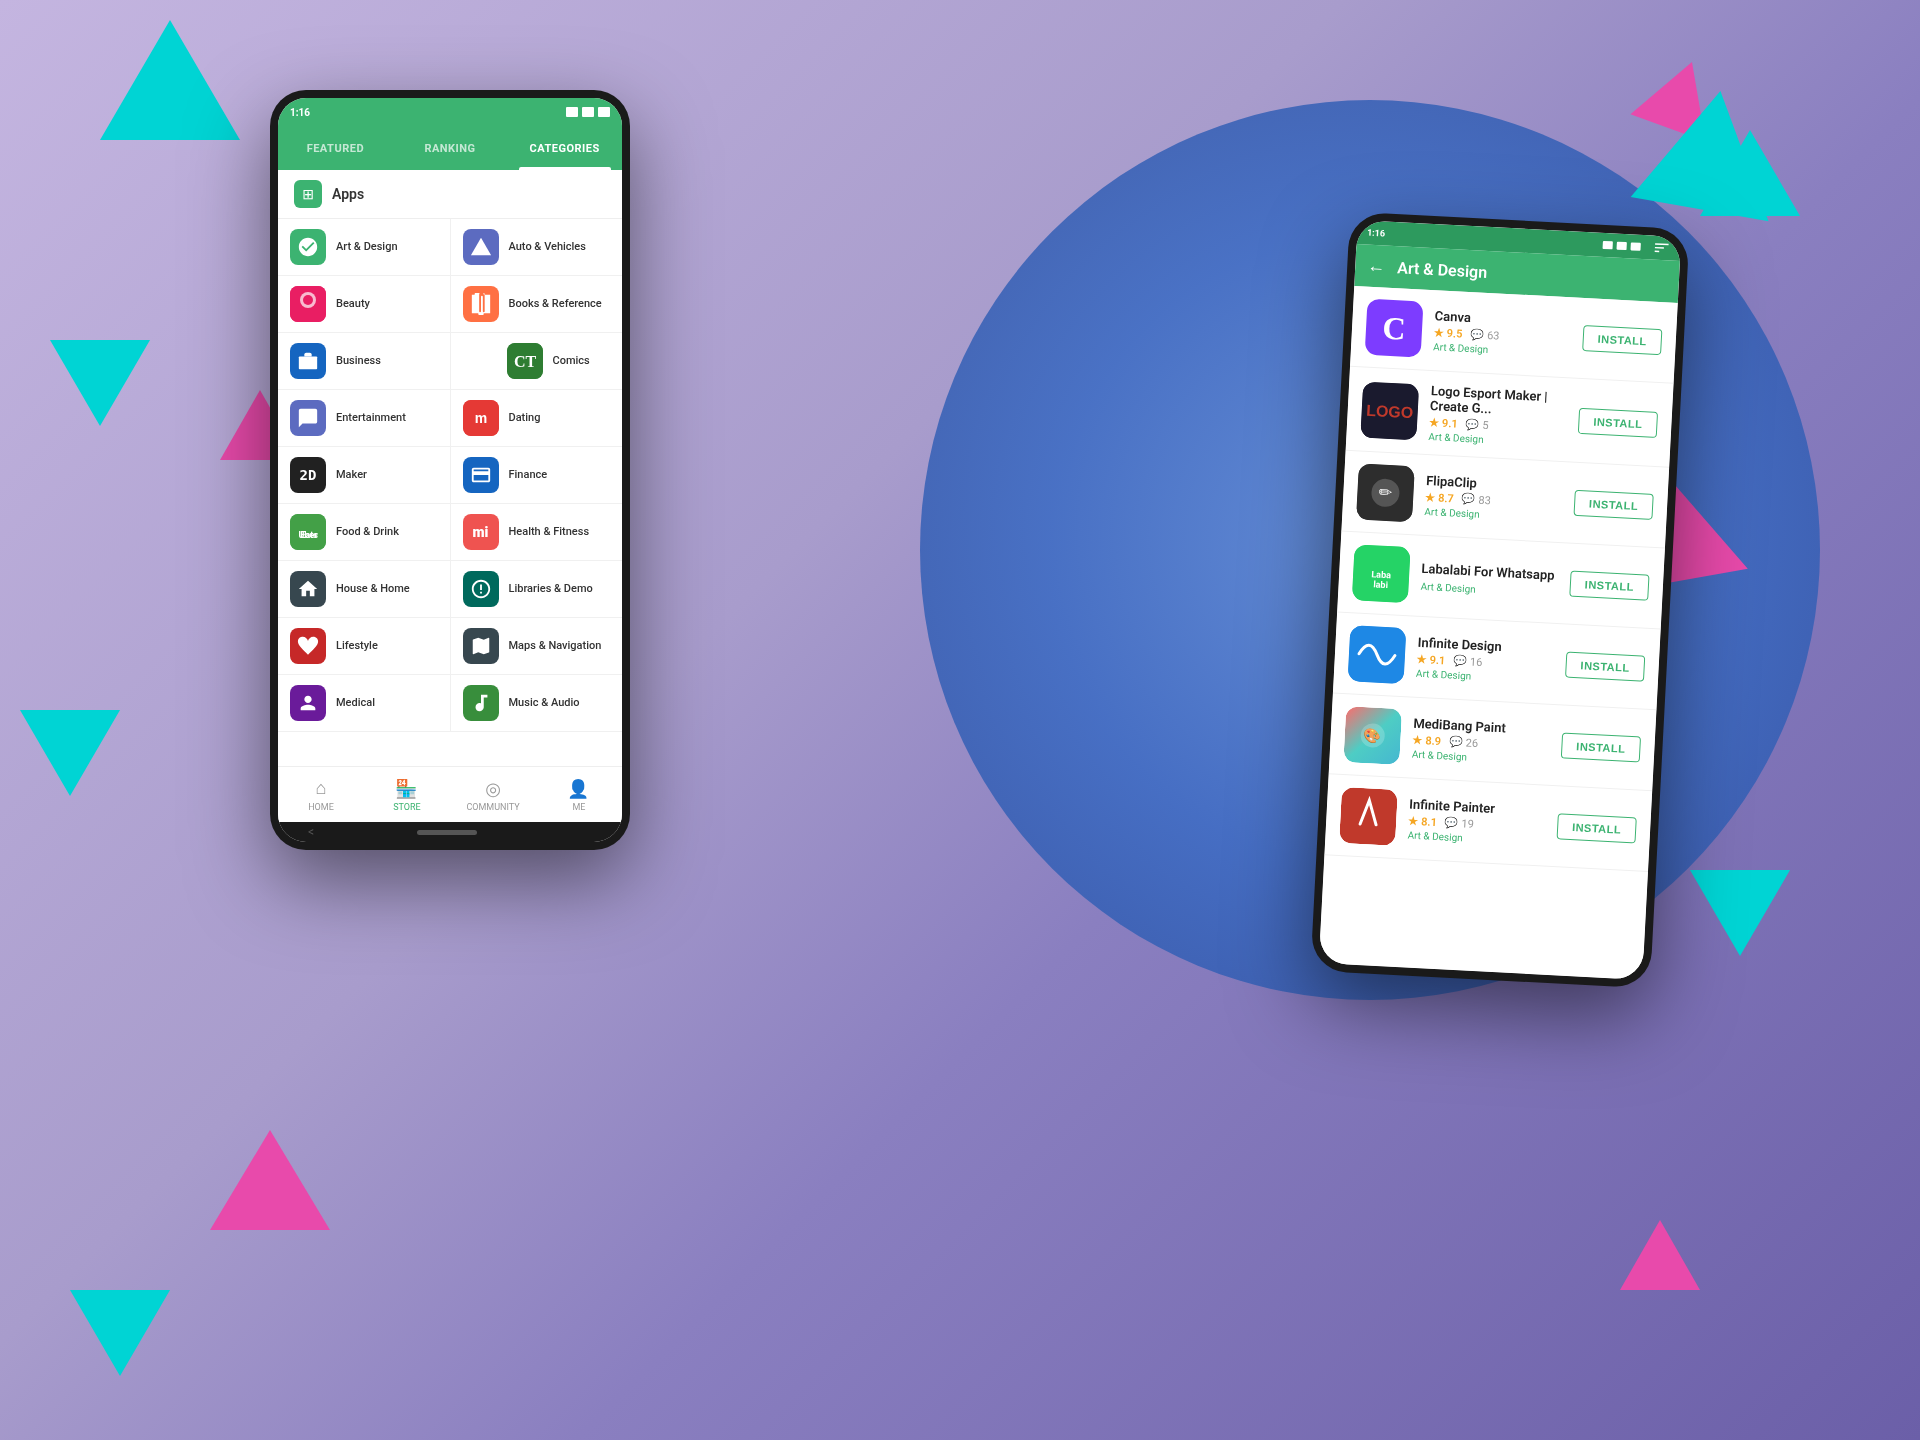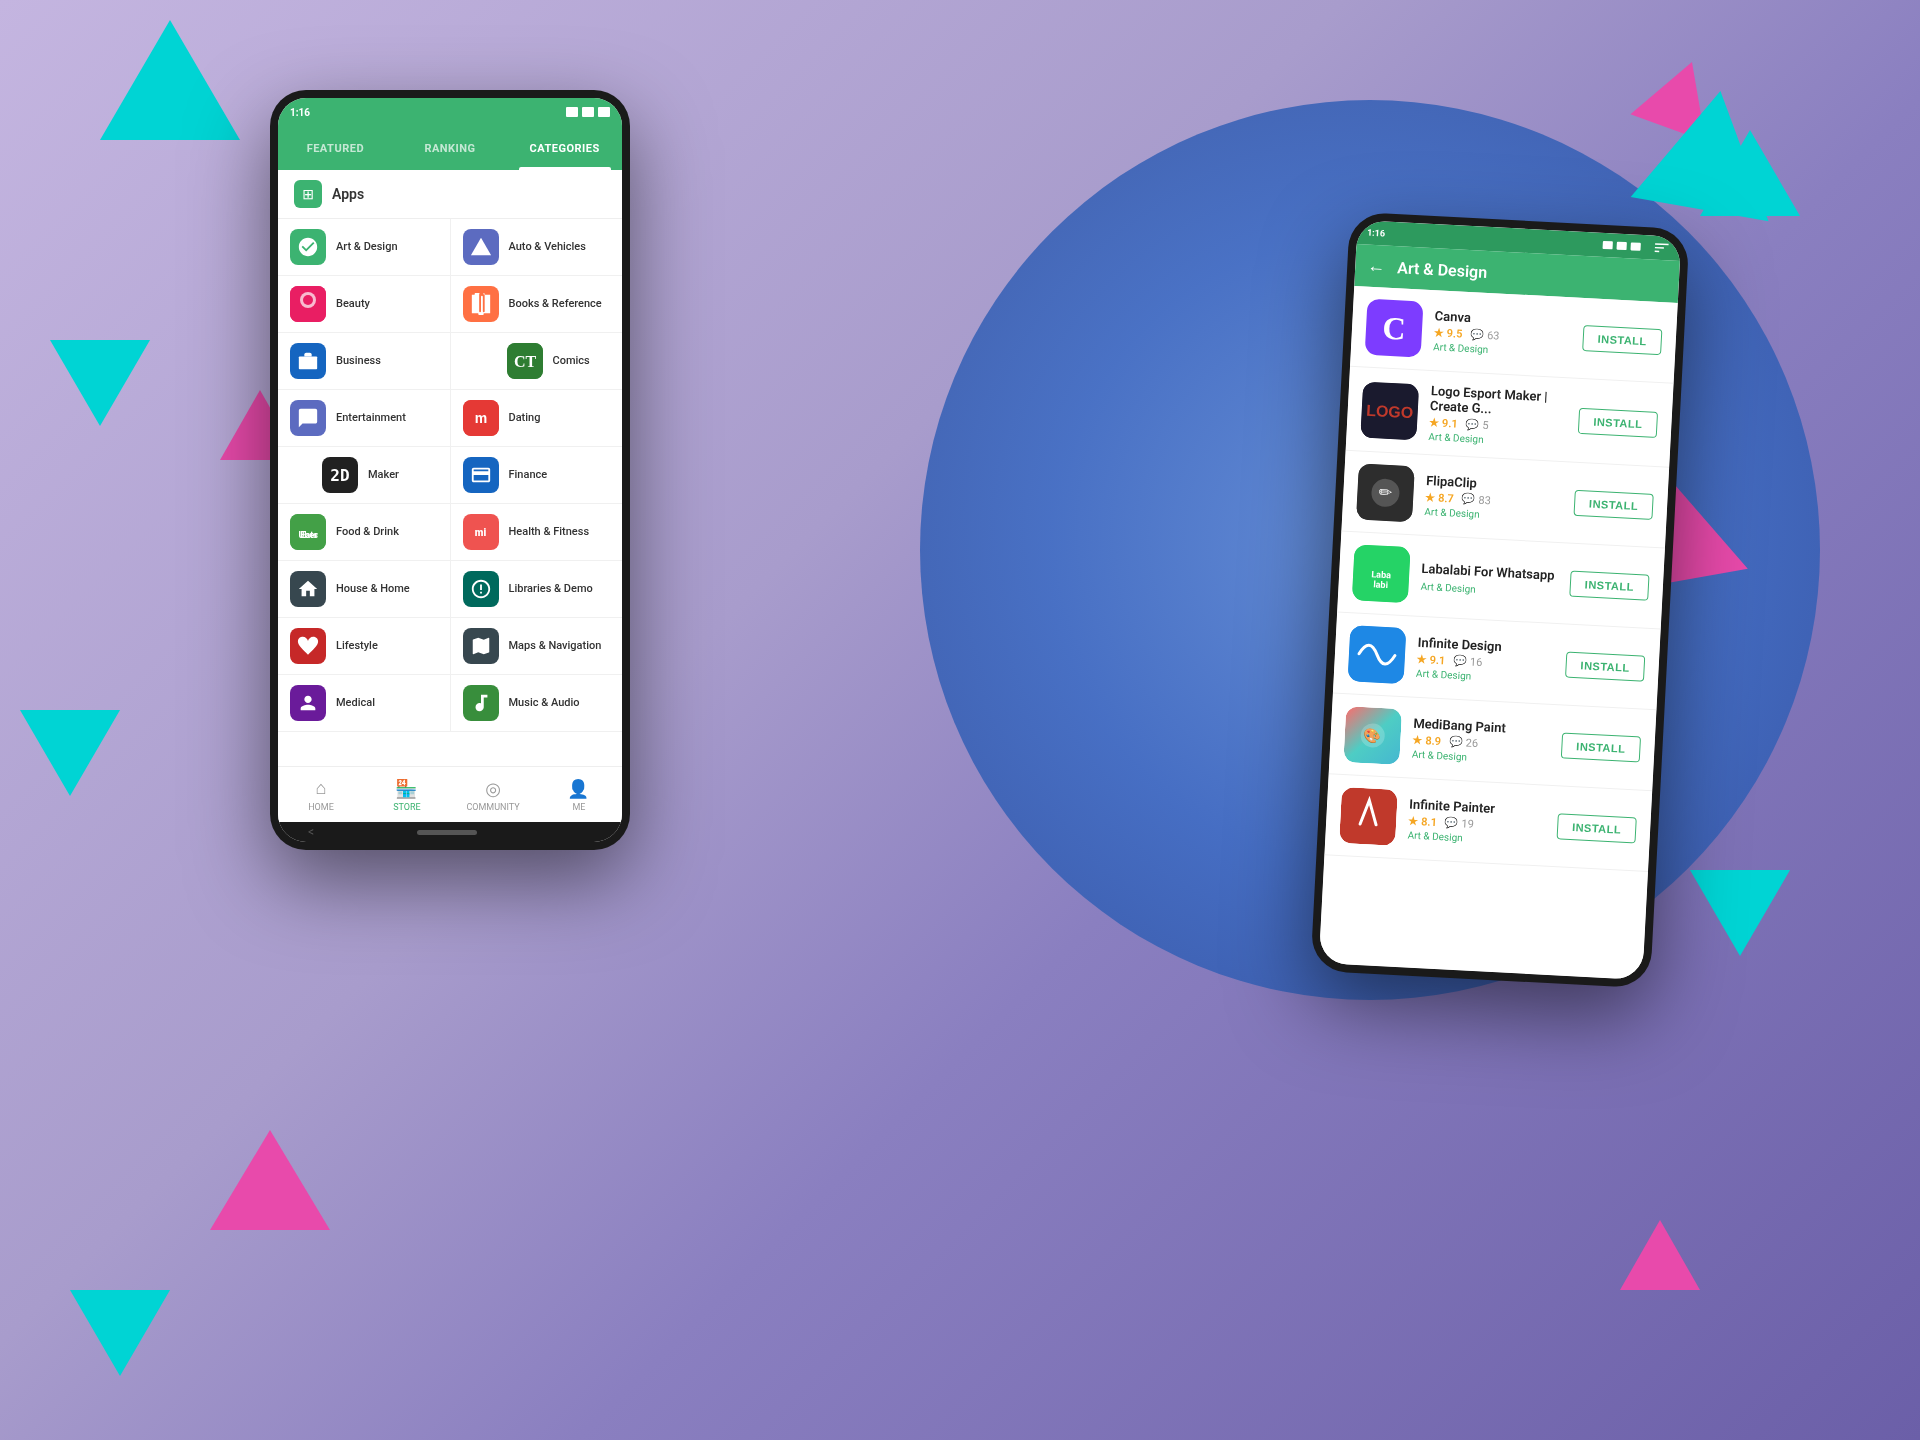--- a/index.html
+++ b/index.html
@@ -499,21 +499,21 @@
                   <text x="18" y="23" text-anchor="middle" fill="white" font-size="14" font-weight="bold">m</text>
                 </svg>
             </div>
             <span class="cat-label">Dating</span>
           </div>
         </div>
 
 
         <div class="cat-row">
           <div class="cat-cell">
-            <div class="cat-app-icon" style="background:#212121;font-size:16px;font-weight:900;color:white;font-family:monospace;margin-left:32px;">2D</div>
+            <div class="cat-app-icon" style="background:#212121;font-size:14px;font-weight:900;color:white;font-family:monospace;">2D</div>
             <span class="cat-label">Maker</span>
           </div>
           <div class="cat-cell">
             <div class="cat-app-icon" style="background:#1565c0;font-size:18px;color:white;">
               <svg width="22" height="22" viewBox="0 0 24 24" fill="white">
                   <path d="M20 4H4c-1.11 0-2 .89-2 2v12c0 1.11.89 2 2 2h16c1.11 0 2-.89 2-2V6c0-1.11-.89-2-2-2zm0 14H4v-6h16v6zm0-10H4V6h16v2z"></path>
                 </svg>
             </div>
             <span class="cat-label">Finance</span>
           </div>
@@ -523,21 +523,21 @@
           <div class="cat-cell">
             <div class="cat-app-icon" style="background:#43a047;">
               <svg width="36" height="36" viewBox="0 0 36 36">
                   <rect width="36" height="36" fill="#43a047" rx="8"></rect>
                   <text x="18" y="24" text-anchor="middle" fill="white" font-size="9" font-weight="bold">Uber<tspan x="18" dy="0"> Eats</tspan></text>
                 </svg>
             </div>
             <span class="cat-label">Food &amp; Drink</span>
           </div>
           <div class="cat-cell">
-            <div class="cat-app-icon" style="background:#ef5350;font-size:10px;color:white;font-weight:900;">mi</div>
+            <div class="cat-app-icon" style="background:#ef5350;font-size:14px;color:white;font-weight:900;">mi</div>
             <span class="cat-label">Health &amp; Fitness</span>
           </div>
         </div>
 
         <div class="cat-row">
           <div class="cat-cell">
             <div class="cat-app-icon" style="background:#37474f;">
               <svg width="22" height="22" viewBox="0 0 24 24" fill="white">
                   <path d="M10 20v-6h4v6h5v-8h3L12 3 2 12h3v8z"></path>
                 </svg>

